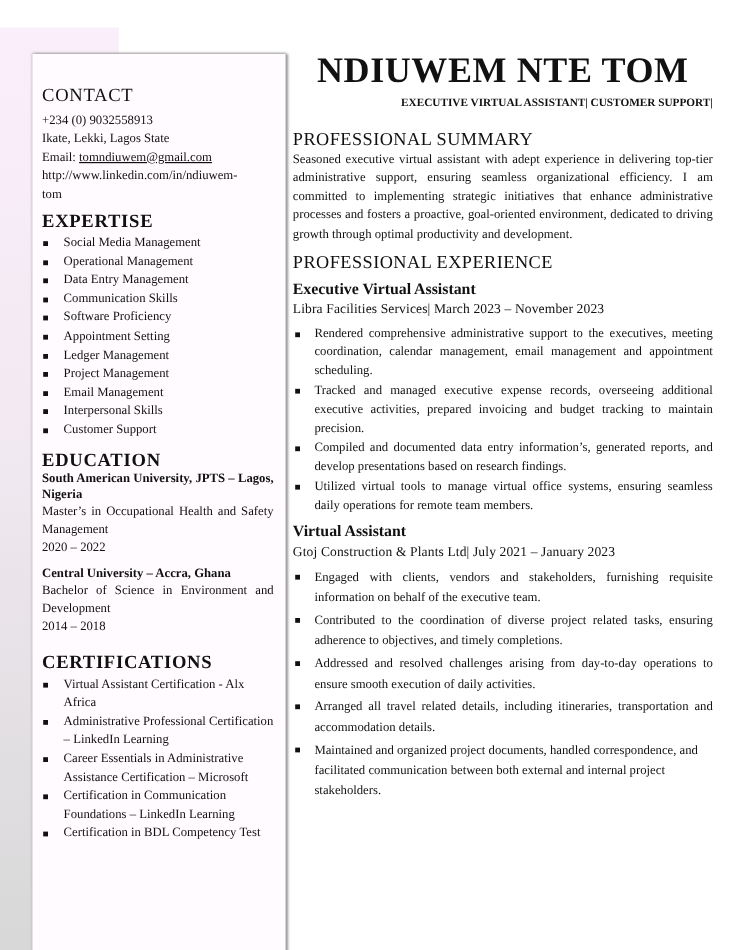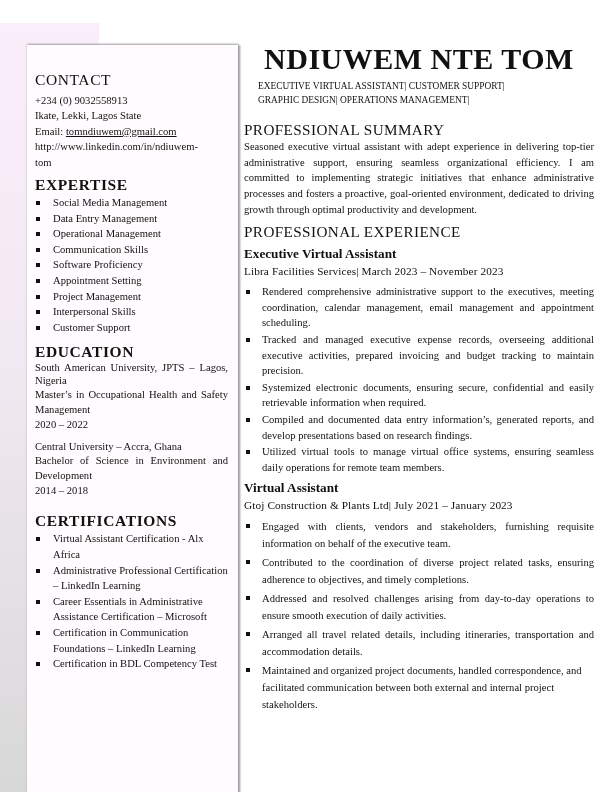--- a/index.html
+++ b/index.html
@@ -10,26 +10,26 @@
   .sidebar { position:absolute; left:27px; top:45px; width:211px; height:760px;
              background:#fffbfe; box-shadow:2px 0 2px #9a9a9a, 0 -1px 2px #b0b0b0; }
   .side-inner { position:absolute; left:8px; top:26px; width:193px; font-size:10.6px; line-height:15.6px; }
   .side-h { font-size:15.5px; font-weight:normal; letter-spacing:0.6px; margin:0; line-height:18px; }
   .side-h.bold { font-weight:bold; }
   .contact-line { display:block; font-size:10.6px; line-height:15.4px; }
   .email-link { text-decoration:underline; color:#111; }
   ul.sq { list-style:none; margin:1px 0 0 0; padding:0; }
   ul.sq li { position:relative; padding-left:18px; font-size:10.6px; line-height:15.6px; }
   ul.sq li::before { content:""; position:absolute; left:1px; top:6px; width:4px; height:4px; background:#111; }
-  .edu-school { font-weight:normal; font-size:10.6px; line-height:13px; text-align:justify; }
+  .edu-school { font-weight:bold; font-size:10.6px; line-height:13px; text-align:justify; }
   .edu-deg { text-align:justify; line-height:15px; }
   .edu-block { margin-bottom:8px; }
   .main { position:absolute; left:244px; top:42px; width:350px; }
   .name { text-align:center; font-weight:bold; font-size:30px; letter-spacing:0.5px; line-height:34px; margin-left:14px; }
-  .title-line { text-align:left; font-weight:normal; font-size:9.4px; line-height:13.6px; margin-top:4px; margin-left:14px; }
+  .title-line { text-align:right; font-weight:bold; font-size:9.4px; line-height:13.6px; margin-top:4px; margin-left:14px; }
   .main-h { font-size:15.2px; letter-spacing:0.4px; line-height:18px; margin:0; font-weight:normal; }
   .summary { text-align:justify; font-size:10.6px; line-height:15.6px; margin:0 0 6px 0; }
   .job-title { font-weight:bold; font-size:13.2px; line-height:18px; margin-top:4px; }
   .job-meta { font-size:11.3px; line-height:17px; margin-bottom:4px; letter-spacing:0.1px;font-family:Liberation Serif, serif; }
   ul.jb { list-style:none; margin:0; padding:0; }
   ul.jb li { position:relative; padding-left:18px; text-align:justify; font-size:10.6px; line-height:15.6px; margin-bottom:1px; }
   ul.jb li::before { content:""; position:absolute; left:2px; top:6px; width:4px; height:4px; background:#111; }
   ul.jb.loose li { line-height:17px; margin-bottom:2px; }
 </style>
 </head>
@@ -46,26 +46,28 @@
         <span class="contact-line">Ikate, Lekki, Lagos State</span>
         <span class="contact-line"><span>Email: </span><a class="email-link">tomndiuwem@gmail.com</a></span>
         <span class="contact-line"><span>http://www.linkedin.com/in/ndiuwem-</span><br><span>tom</span></span>
       </div>
     </section>
 
     <section style="margin-top:6px;">
       <h2 class="side-h bold">EXPERTISE</h2>
       <ul class="sq">
         <li>Social Media Management</li>
+        <li>Operational Management</li>
         <li>Data Entry Management</li>
-        <li>Operational Management</li>
         <li>Communication Skills</li>
         <li>Software Proficiency</li>
         <li>Appointment Setting</li>
+        <li>Ledger Management</li>
         <li>Project Management</li>
+        <li>Email Management</li>
         <li>Interpersonal Skills</li>
         <li>Customer Support</li>
       </ul>
     </section>
 
     <section style="margin-top:8px;">
       <h2 class="side-h bold">EDUCATION</h2>
       <div class="edu-block">
         <div class="edu-school">South American University, JPTS – Lagos, Nigeria</div>
         <div class="edu-deg">Master’s in Occupational Health and Safety Management</div>
@@ -88,38 +90,36 @@
         <li>Certification in BDL Competency Test</li>
       </ul>
     </section>
   </div>
 </aside>
 
 <main class="main">
   <h1 class="name" style="margin:0;">NDIUWEM NTE TOM</h1>
   <div class="title-line">
     <div>EXECUTIVE VIRTUAL ASSISTANT| CUSTOMER SUPPORT|</div>
-    <div>GRAPHIC DESIGN| OPERATIONS MANAGEMENT|</div>
   </div>
 
   <section style="margin-top:14px;">
     <h2 class="main-h">PROFESSIONAL SUMMARY</h2>
     <p class="summary">Seasoned executive virtual assistant with adept experience in delivering top-tier administrative support, ensuring seamless organizational efficiency. I am committed to implementing strategic initiatives that enhance administrative processes and fosters a proactive, goal-oriented environment, dedicated to driving growth through optimal productivity and development.</p>
   </section>
 
   <section>
     <h2 class="main-h">PROFESSIONAL EXPERIENCE</h2>
 
     <div>
       <div class="job-title">Executive Virtual Assistant</div>
       <div class="job-meta">Libra Facilities Services| March 2023 – November 2023</div>
       <ul class="jb">
         <li>Rendered comprehensive administrative support to the executives, meeting coordination, calendar management, email management and appointment scheduling.</li>
         <li>Tracked and managed executive expense records, overseeing additional executive activities, prepared invoicing and budget tracking to maintain precision.</li>
-        <li>Systemized electronic documents, ensuring secure, confidential and easily retrievable information when required.</li>
         <li>Compiled and documented data entry information’s, generated reports, and develop presentations based on research findings.</li>
         <li>Utilized virtual tools to manage virtual office systems, ensuring seamless daily operations for remote team members.</li>
       </ul>
     </div>
 
     <div style="margin-top:2px;">
       <div class="job-title">Virtual Assistant</div>
       <div class="job-meta">Gtoj Construction &amp; Plants Ltd| July 2021 – January 2023</div>
       <ul class="jb loose">
         <li>Engaged with clients, vendors and stakeholders, furnishing requisite information on behalf of the executive team.</li>

